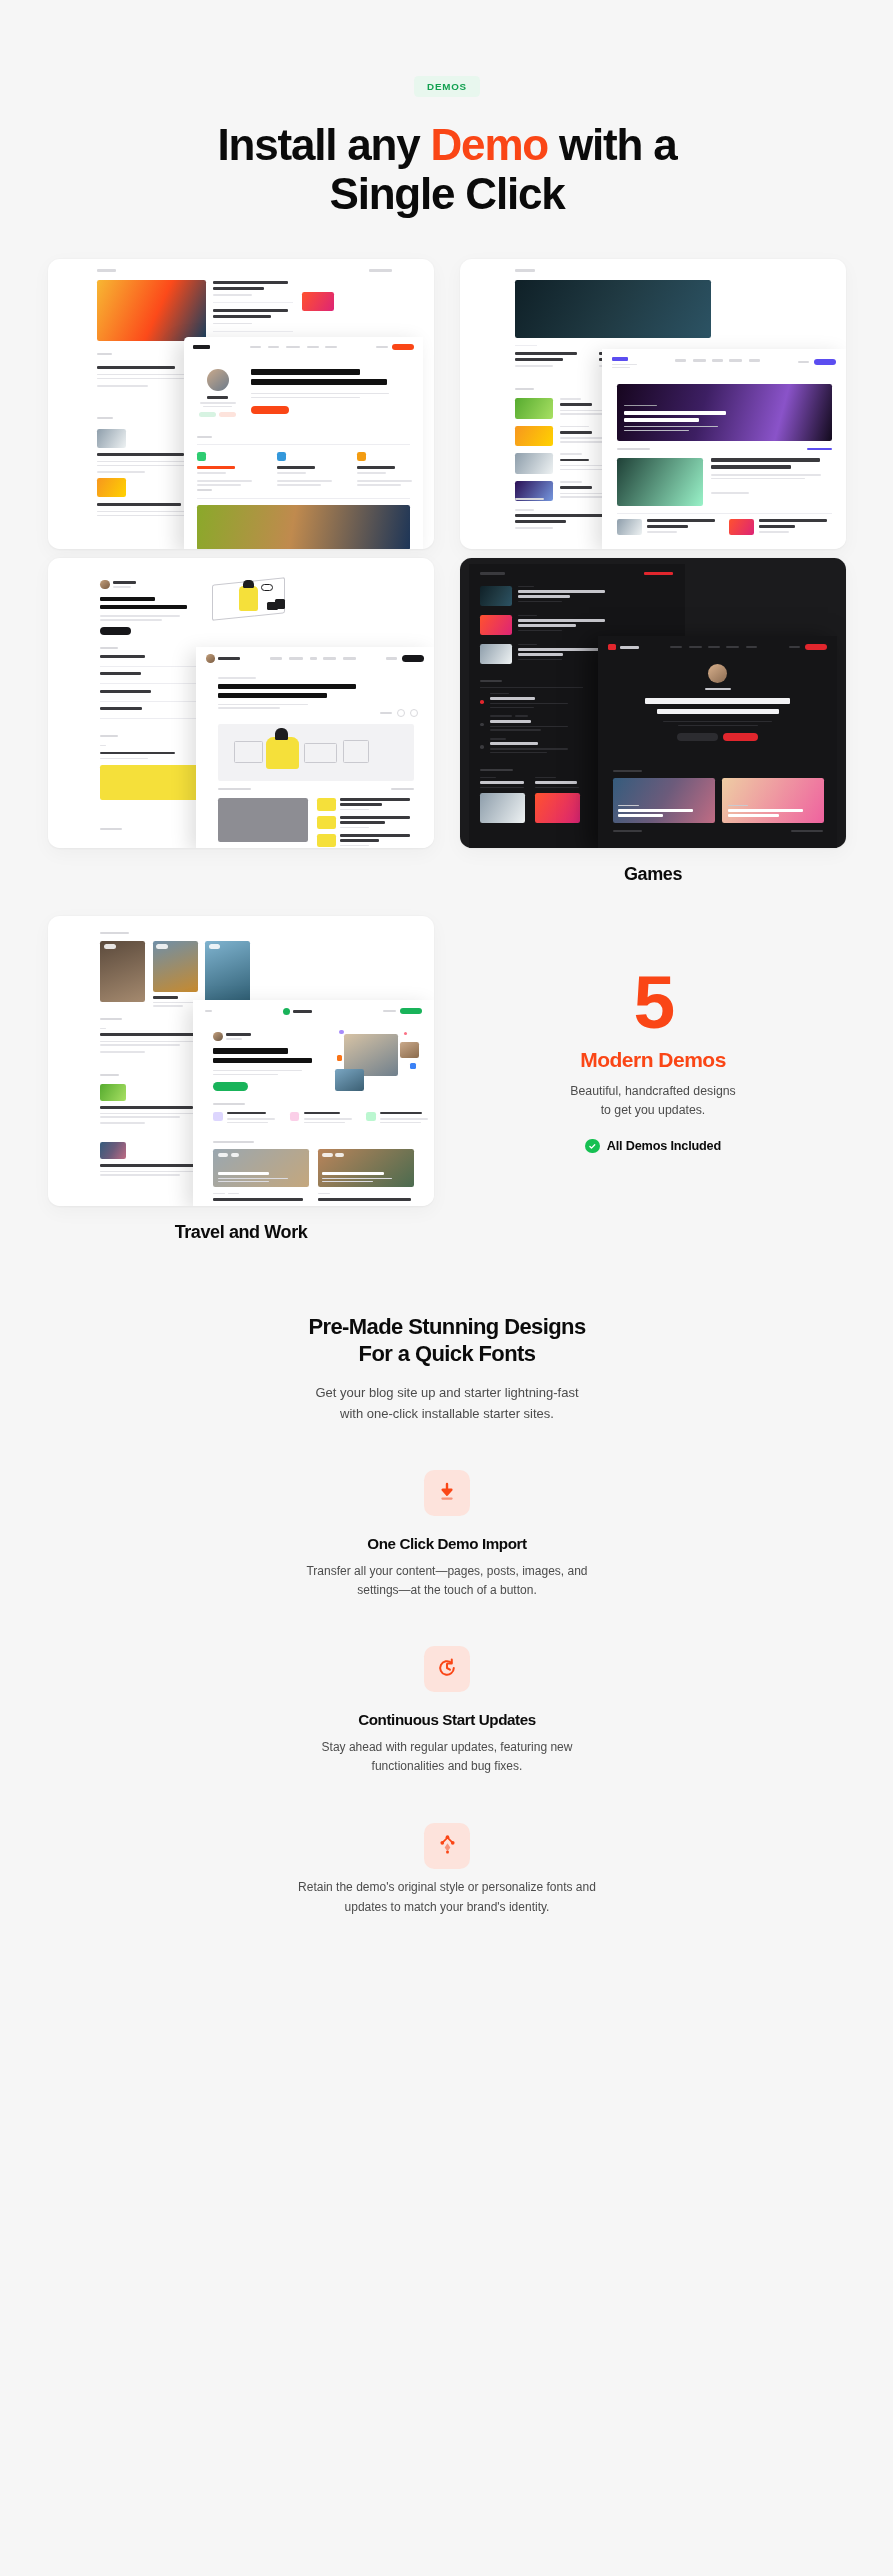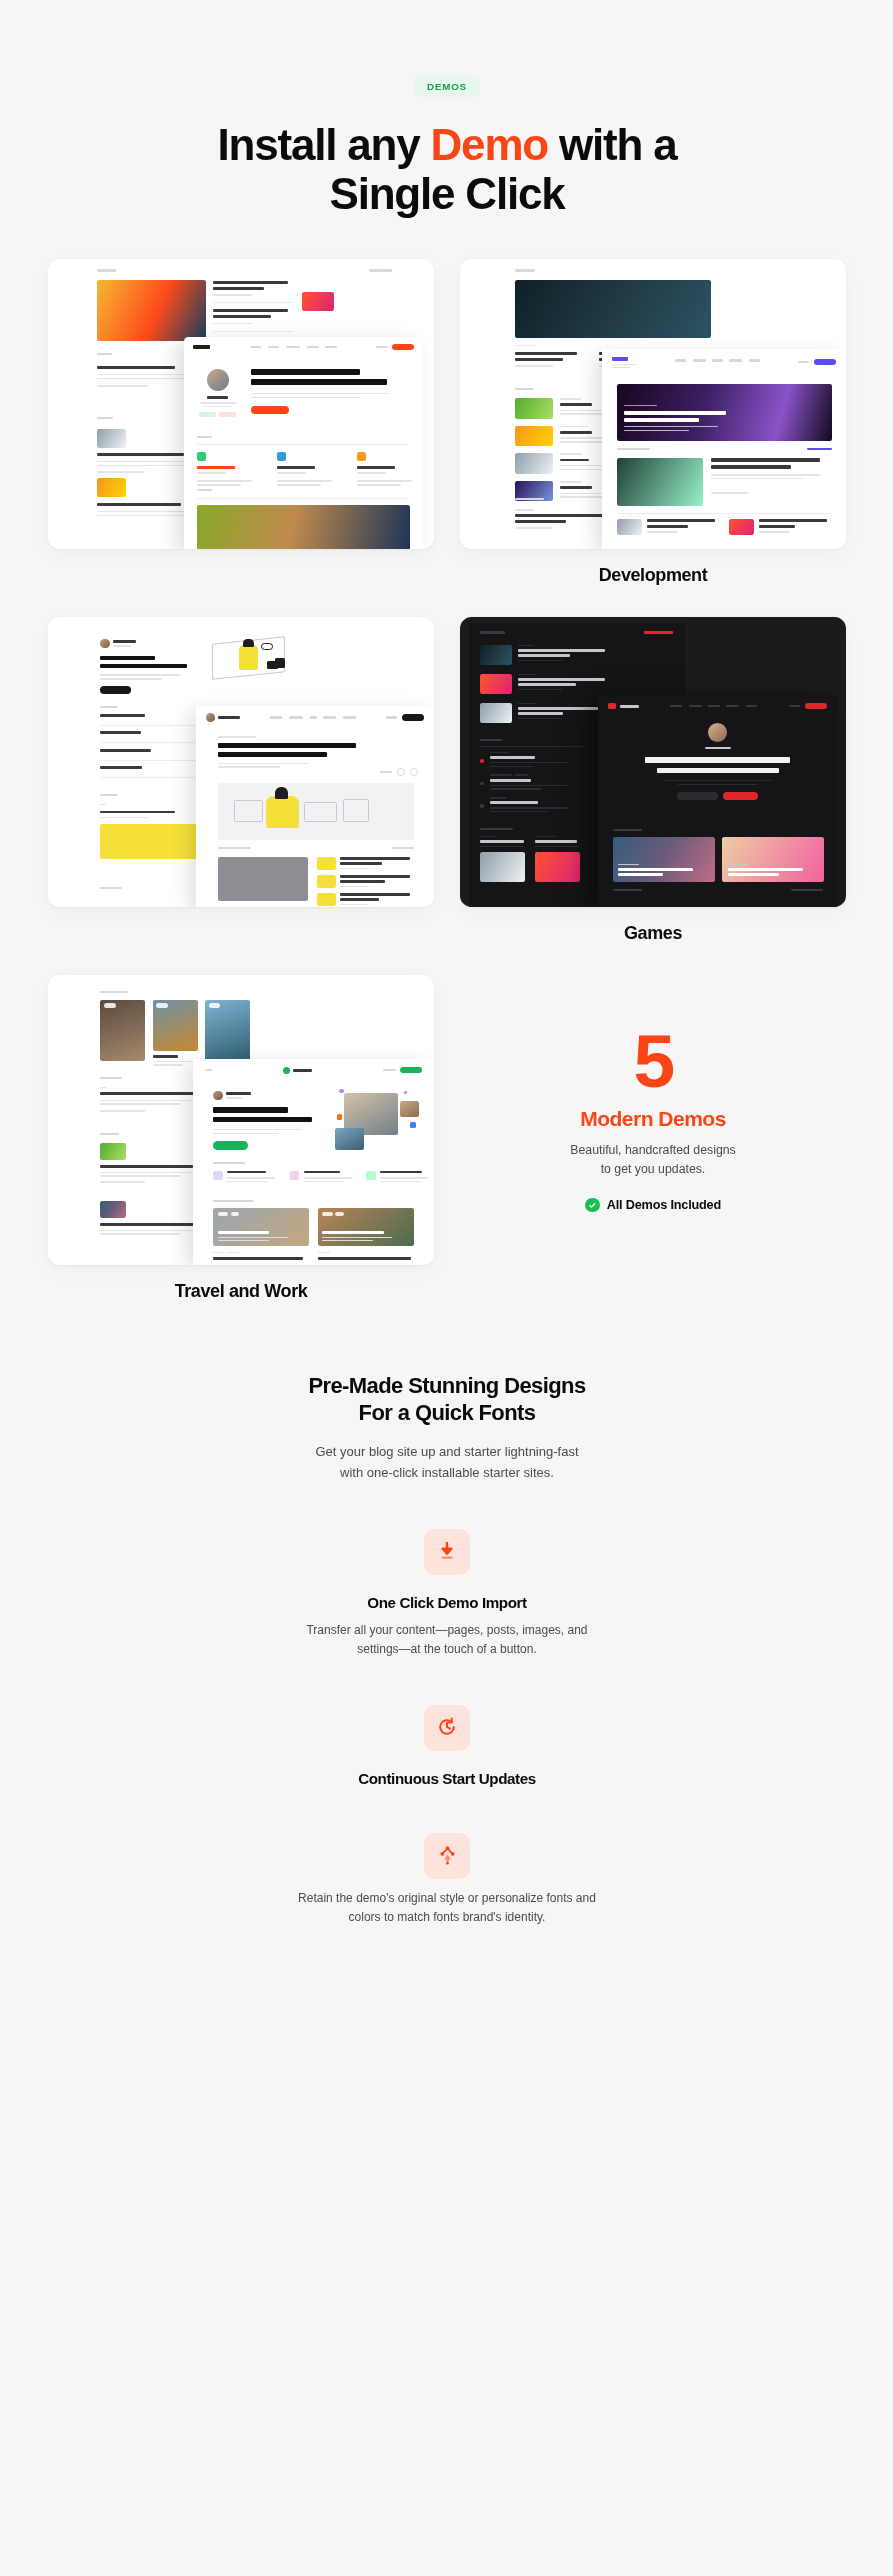--- a/index.html
+++ b/index.html
@@ -490,21 +490,20 @@
                 <div style="flex:1;">
                   <div class="mtitle" style="width:68px;"></div>
                   <div class="mtitle" style="width:36px;margin-top:2.9px;"></div>
                   <div class="mtxt t2" style="width:30.5px;margin-top:3.6px;"></div>
                 </div>
               </div>
             </div>
           </div>
         </div>
       </div>
-      <div class="demo-label">Development</div>
     </div>
 
     <div class="demo-cell">
       <div class="demo-card">
         <div class="mock">
           <div class="pane" style="left:17.4px;top:0;width:341px;height:290px;">
             <div style="position:absolute;left:35px;top:22px;width:94px;">
               <div class="mrow" style="gap:3.6px;align-items:center;">
                 <div style="width:9.4px;height:9.4px;border-radius:50%;background:linear-gradient(140deg,#c39f7c,#7a5c42);"></div>
                 <div>
@@ -1031,37 +1030,41 @@
       <div class="feat-icon-box">
         <span>
           <svg width="22" height="22" viewBox="0 0 24 24">
             <path d="M19.4 12a7.4 7.4 0 1 1-2.6-5.65" fill="none" stroke="#fa4616" stroke-width="2.2" stroke-linecap="round"></path>
             <path d="M17.2 2.6 L17.2 7.0 L12.8 7.0" fill="none" stroke="#fa4616" stroke-width="2.2" stroke-linecap="round" stroke-linejoin="round"></path>
             <path d="M12 7.6 L12 12 L15.2 13.8" fill="none" stroke="#fa4616" stroke-width="2.2" stroke-linecap="round" stroke-linejoin="round"></path>
           </svg>
         </span>
       </div>
       <h3 class="feat-title">Continuous Start Updates</h3>
+      <p class="feat-desc">
+        <span>Stay ahead with regular updates, featuring new</span><br>
+        <span>functionalities and bug fixes.</span>
+      </p>
     </div>
 
     <div class="feat-item">
       <div class="feat-icon-box">
         <span>
           <svg width="23" height="23" viewBox="0 0 26 26">
             <path d="M13 5.2 L7.6 10.6 M13 5.2 L18.4 10.6" fill="none" stroke="#fa4616" stroke-width="1.9" stroke-linecap="round"></path>
             <path d="M13 11.6 L16.2 16.4 L13 21.0 L9.8 16.4 Z" fill="#f79279"></path>
             <rect x="11.5" y="20.2" width="3" height="3" rx="0.8" fill="#fa4616"></rect>
             <circle cx="13" cy="4.7" r="2.1" fill="#fa4616"></circle>
             <circle cx="7.1" cy="11.1" r="2.1" fill="#fa4616"></circle>
             <circle cx="18.9" cy="11.1" r="2.1" fill="#fa4616"></circle>
           </svg>
         </span>
       </div>
       <p class="feat-desc">
         <span>Retain the demo's original style or personalize fonts and</span><br>
-        <span>colors to match fonts brand's identity.</span>
+        <span>updates to match your brand's identity.</span>
       </p>
     </div>
 
   </section>
 
 </div>
 
 
 </body></html>

